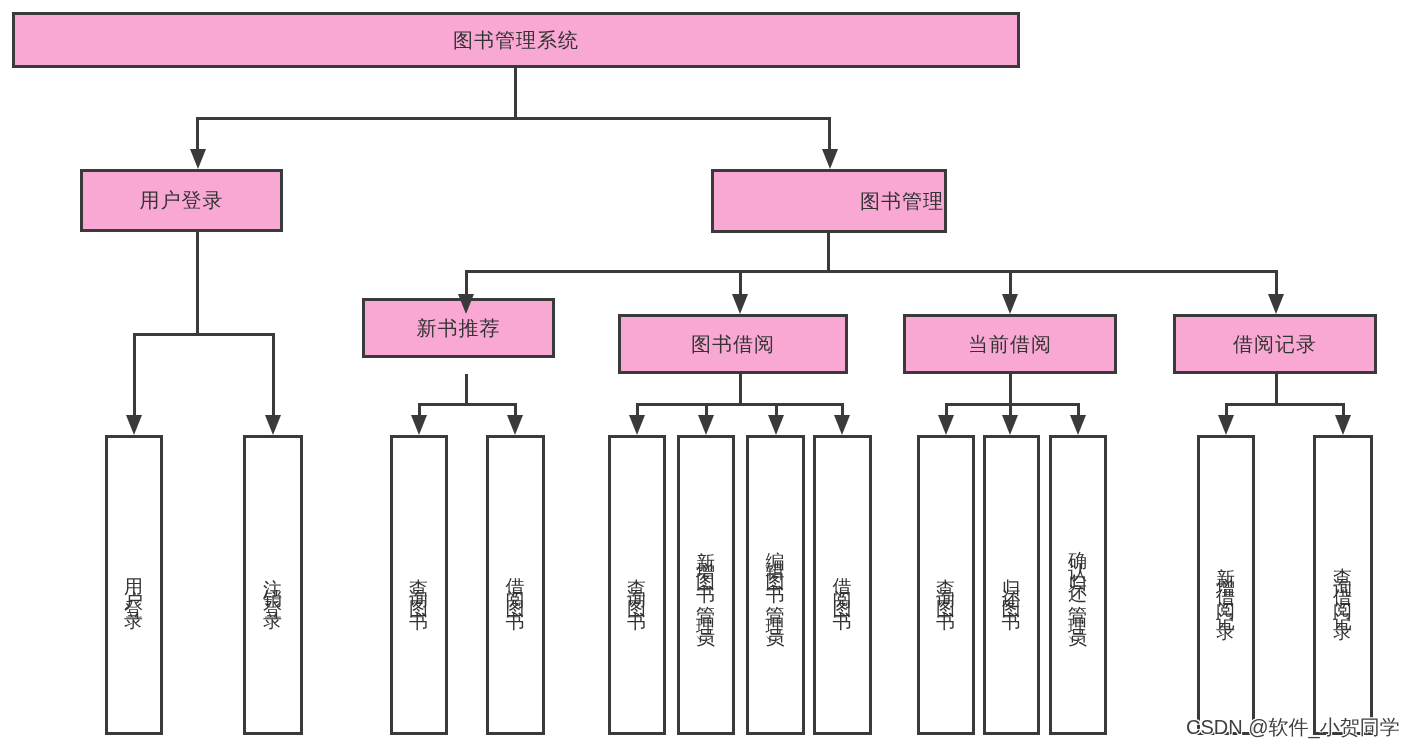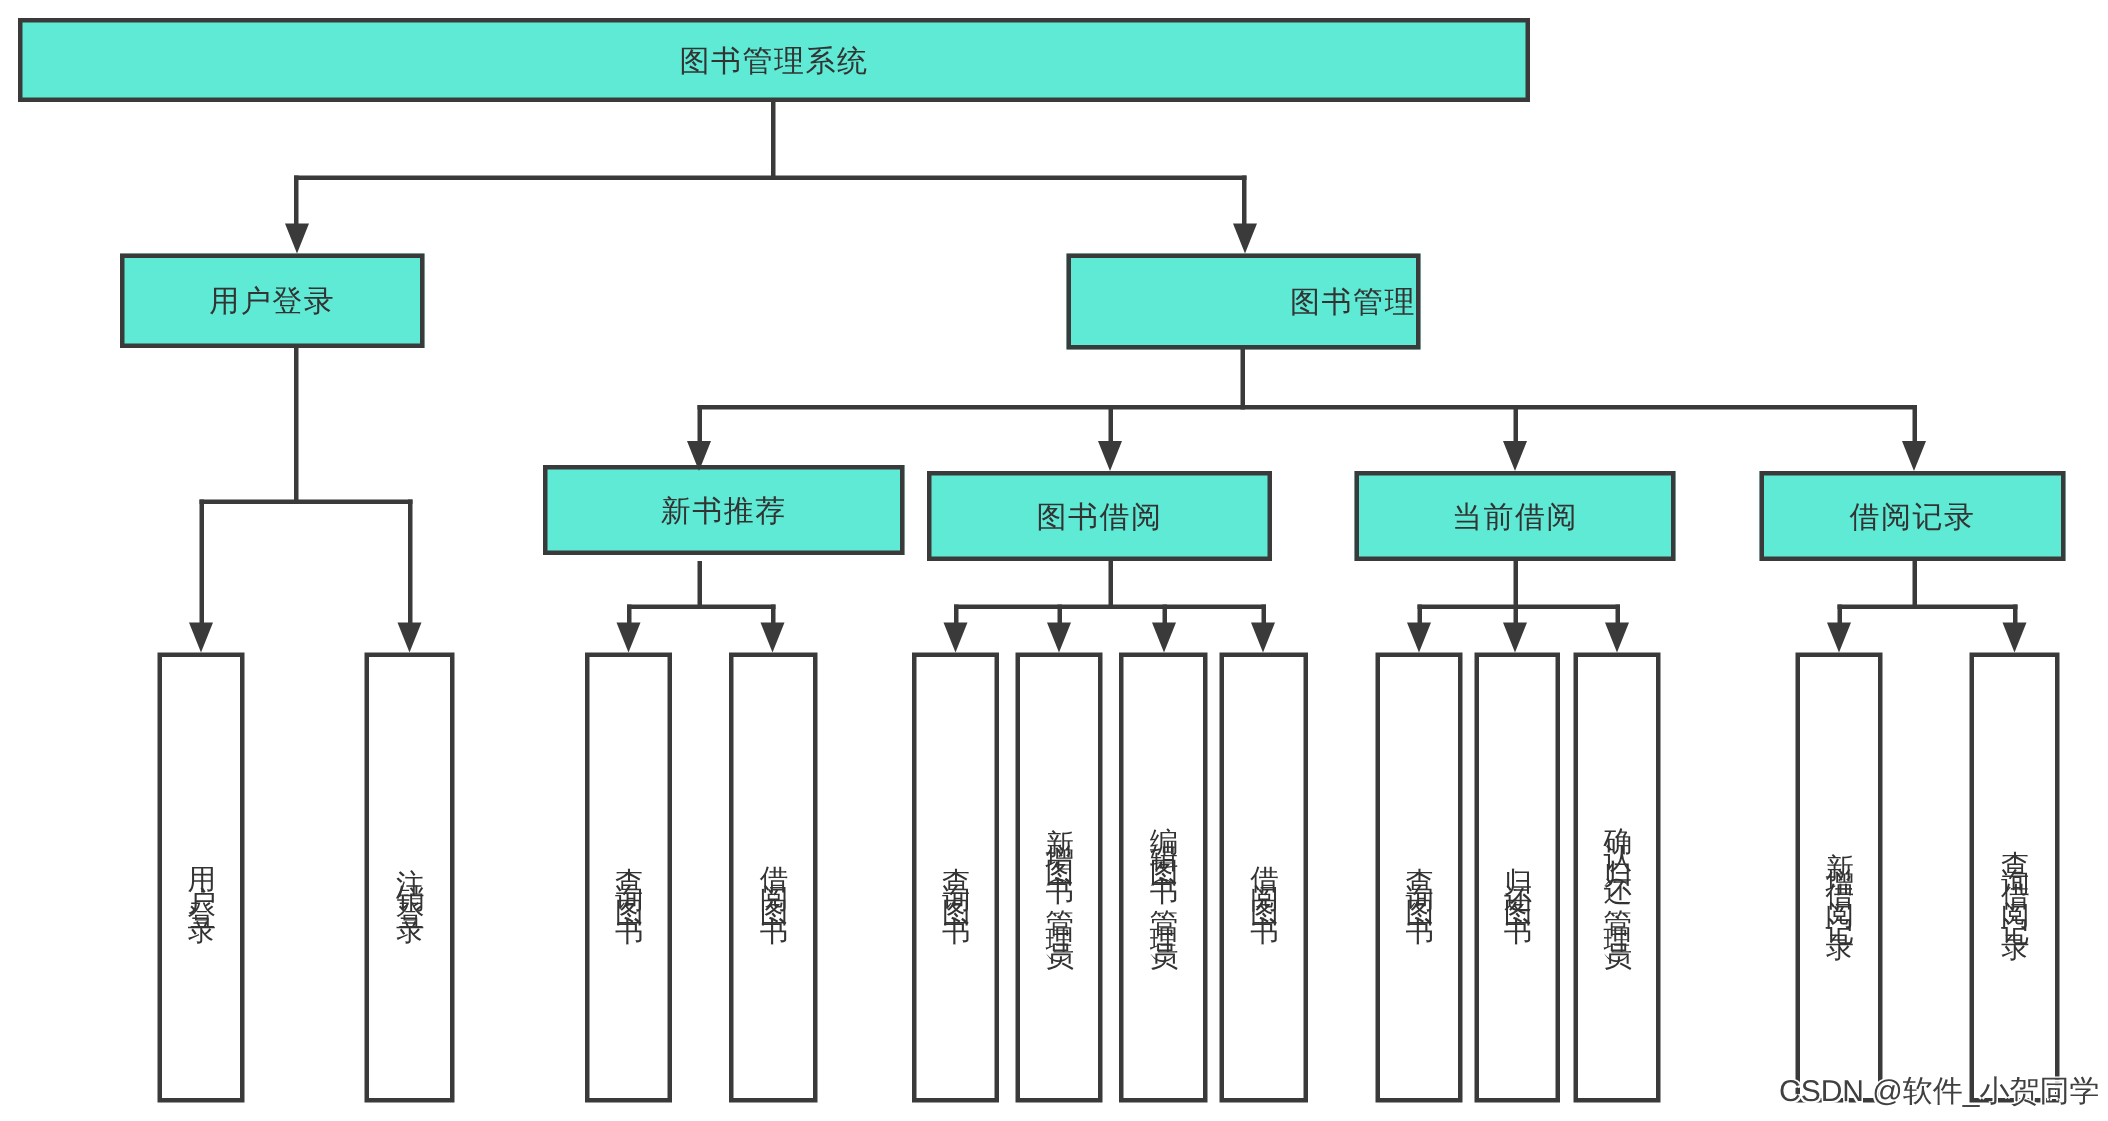--- a/index.html
+++ b/index.html
@@ -8,21 +8,21 @@
     position: relative;
     width: 1405px;
     height: 747px;
     background: #ffffff;
     font-family: "Liberation Sans", "DejaVu Sans", sans-serif;
     overflow: hidden;
   }
   .box {
     position: absolute;
     border: 3px solid #3a3a3a;
-    background: #5eead4;
+    background: #f9a8d4;
     display: flex;
     align-items: center;
     justify-content: center;
   }
   .box span {
     font-size: 20px;
     color: #333333;
     letter-spacing: 1px;
     white-space: nowrap;
   }
@@ -83,21 +83,21 @@
     <span>图书管理系统</span>
   </div>
 
   <div class="box" style="left:80px; top:169px; width:203px; height:63px;">
     <span>用户登录</span>
   </div>
   <div class="box" style="left:711px; top:169px; width:236px; height:64px;justify-content:flex-end;">
     <span>图书管理</span>
   </div>
 
-  <div class="box" style="left:362px; top:310px; width:241px; height:60px;">
+  <div class="box" style="left:362px; top:298px; width:193px; height:60px;">
     <span>新书推荐</span>
   </div>
   <div class="box" style="left:903px; top:314px; width:214px; height:60px;">
     <span>当前借阅</span>
   </div>
   <div class="box" style="left:618px; top:314px; width:230px; height:60px;">
     <span>图书借阅</span>
   </div>
   <div class="box" style="left:1173px; top:314px; width:204px; height:60px;">
     <span>借阅记录</span>

